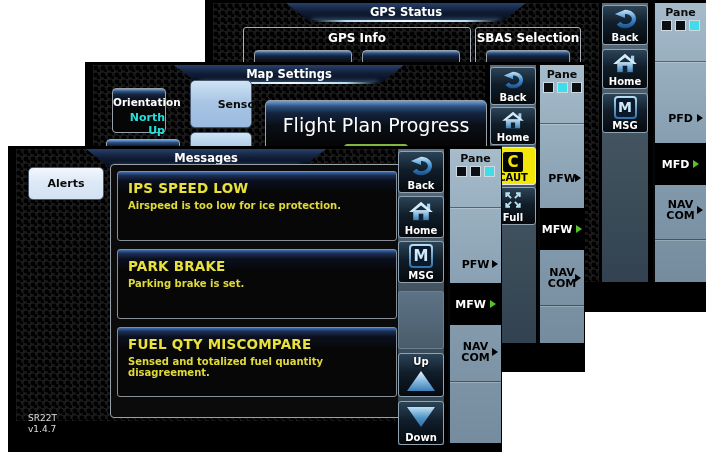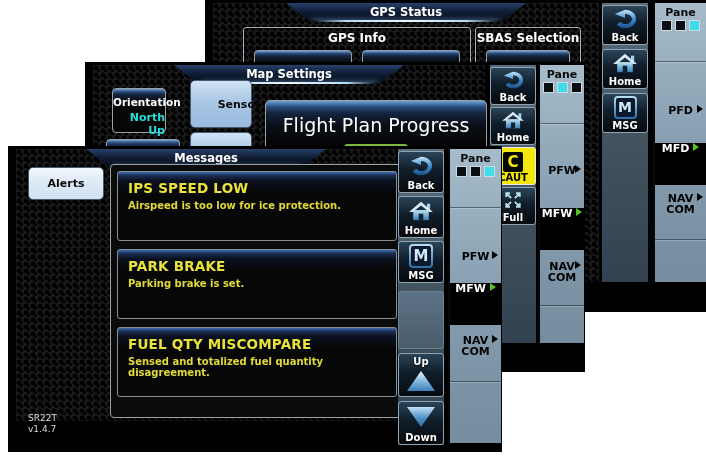--- a/index.html
+++ b/index.html
@@ -51,21 +51,21 @@
   .tri-up{clip-path:polygon(50% 0,100% 100%,0 100%);}
   .tri-down{clip-path:polygon(0 0,100% 0,50% 100%);background:linear-gradient(180deg,#bfe0f4,#4f92c4 55%,#2f6da3);}
   .strip{position:absolute;border-left:2px solid #05080a;box-sizing:border-box;
     background:linear-gradient(180deg,#a6bccb 0%,#869eb0 50%,#748c9e 100%);}
   .paneblk{position:absolute;top:3px;left:0;right:0;text-align:center;}
   .pane-label{color:#0a0a0a;font-weight:bold;font-size:11px;}
   .sqrow{display:flex;justify-content:center;gap:3px;margin-top:1px;}
   .pane-sq{width:11px;height:11px;background:#0b0e12;border:1px solid #cfd9e0;box-sizing:border-box;display:inline-block;}
   .pane-sq.on{background:#3fdde9;}
   .sep{position:absolute;left:0;right:0;height:1px;background:rgba(10,25,35,.5);box-shadow:0 1px 0 rgba(255,255,255,.22);}
-  .sitem{position:absolute;left:0;right:0;height:26px;display:flex;justify-content:center;}
+  .sitem{position:absolute;left:0;right:0;height:26px;display:flex;align-items:center;justify-content:center;}
   .slabel{color:#000;font-weight:bold;font-size:11px;text-align:center;line-height:11px;max-width:36px;}
   .tri{position:absolute;right:3px;width:0;height:0;border-left:6px solid #000;
        border-top:4px solid transparent;border-bottom:4px solid transparent;}
   .sitem.sel{background:#000;height:42px;}
   .sitem.sel .slabel{color:#fff;}
   .sitem.sel .tri{border-left-color:#55c42a;position:static;margin-left:4px;}
   
   .listpanel{position:absolute;border:1px solid #9aa1a8;border-radius:4px;background:#0b0b0c;
     box-sizing:border-box;padding:6px;}
   .msgbox{height:70px;box-sizing:border-box;margin-bottom:8px;border:1px solid #878e95;border-radius:3px;

